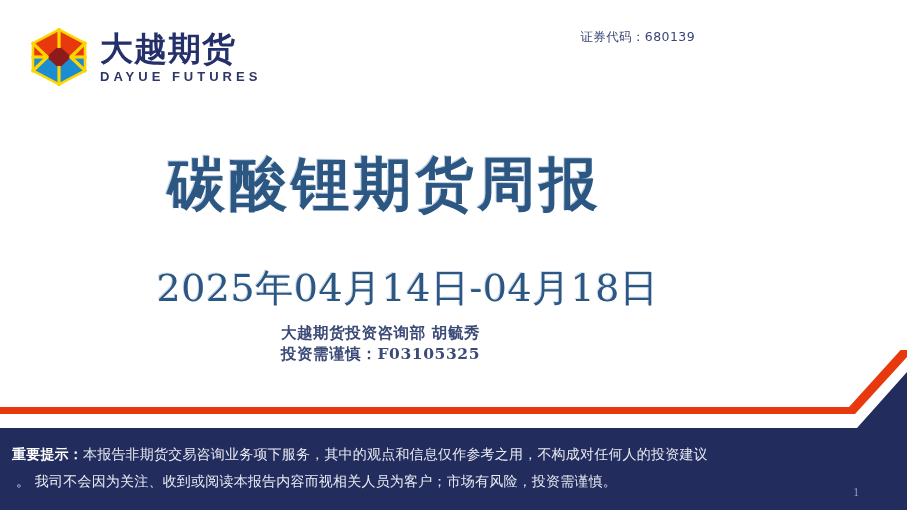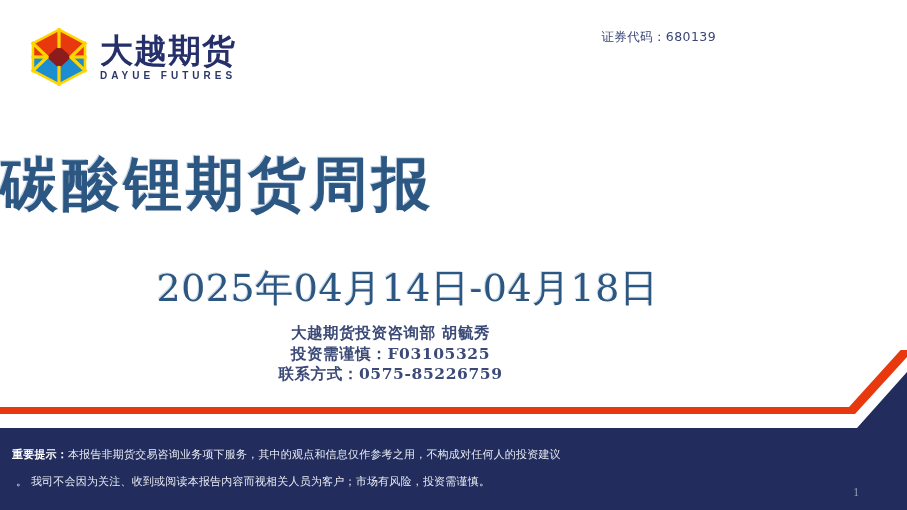--- a/index.html
+++ b/index.html
@@ -22,21 +22,20 @@
     overflow: hidden;
   }
 
   
   .header {
     position: absolute;
     top: 0;
     left: 0;
     width: 719px;
     height: 118px;
-    padding-left: 21px;
   }
   .brand-lockup {
     position: absolute;
     left: 28px;
     top: 26px;
     display: flex;
     align-items: center;
     gap: 10px;
   }
   .logo-mark {
@@ -54,21 +53,21 @@
     font-family: "DejaVu Sans", "Liberation Sans", sans-serif;
     font-size: 33px;
     font-weight: bold;
     color: #25306a;
     letter-spacing: 1px;
     line-height: 1.06;
     white-space: nowrap;
   }
   .brand-en {
     font-family: "Liberation Sans", sans-serif;
-    font-size: 10px;
+    font-size: 13px;
     font-weight: bold;
     color: #2c3768;
     letter-spacing: 4.0px;
     line-height: 1.2;
     margin-top: 2px;
     white-space: nowrap;
   }
   .security-code {
     position: absolute;
     right: 24px;
@@ -79,20 +78,21 @@
     letter-spacing: 0.4px;
     white-space: nowrap;
   }
 
   
   .main-title {
     position: absolute;
     top: 152px;
     left: 0;
     width: 769px;
+    text-align: center;
     font-family: "DejaVu Serif", "Liberation Serif", serif;
     font-size: 58px;
     font-weight: bold;
     color: #2c5782;
     letter-spacing: 4px;
     line-height: 1.12;
     text-shadow: 1px 1px 0 rgba(255,255,255,0.85),
                  -1px -1px 0 rgba(140,170,200,0.55);
     white-space: nowrap;
   }
@@ -107,21 +107,21 @@
     color: #2c5782;
     letter-spacing: 0.5px;
     line-height: 1.18;
     text-shadow: 1px 1px 0 rgba(255,255,255,0.8),
                  -1px -1px 0 rgba(150,175,205,0.45);
     white-space: nowrap;
   }
   .author-block {
     position: absolute;
     top: 323px;
-    left: 14px;
+    left: 4px;
     width: 753px;
     text-align: center;
   }
   .author-line {
     font-family: "DejaVu Serif", "Liberation Serif", serif;
     font-size: 15.5px;
     font-weight: bold;
     color: #3c4a78;
     letter-spacing: 0.6px;
     line-height: 20.5px;
@@ -147,21 +147,21 @@
     width: 907px;
     height: 78px;
     background: #222d5e;
   }
   .footer-text {
     position: absolute;
     left: 12px;
     top: 9px;
     width: 884px;
     font-family: "DejaVu Serif", "Liberation Serif", serif;
-    font-size: 11px;
+    font-size: 14px;
     color: #e9ebf3;
     line-height: 27px;
     letter-spacing: 0.2px;
   }
   .footer-lead {
     font-weight: bold;
     color: #ffffff;
   }
   .footer-row {
     white-space: nowrap;
@@ -225,21 +225,20 @@
     <div class="security-code">证券代码：680139</div>
   </div>
 
   <div class="main-title">碳酸锂期货周报</div>
 
   <div class="date-range">2025年04月14日-04月18日</div>
 
   <div class="author-block">
     <div class="author-line">大越期货投资咨询部  胡毓秀</div>
     <div class="author-line">投资需谨慎：F03105325</div>
-    <div class="author-line">联系方式：0575-85226759</div>
   </div>
 
   <span class="corner-decor">
     <svg viewBox="0 0 907 160" width="907" height="160" preserveAspectRatio="none" aria-hidden="true">
 
       <path d="M 0,76 L 855,76 L 907,19 L 907,160 L 0,160 Z" fill="#222d5e"></path>
 
       <path d="M 0,69 L 853,69 L 907,10 L 907,22 L 857,78 L 0,78 Z" fill="#ffffff"></path>
 
       <path d="M 0,57 L 849,57 L 907,-7 L 907,7 L 855,64 L 0,64 Z" fill="#e8380d"></path>

